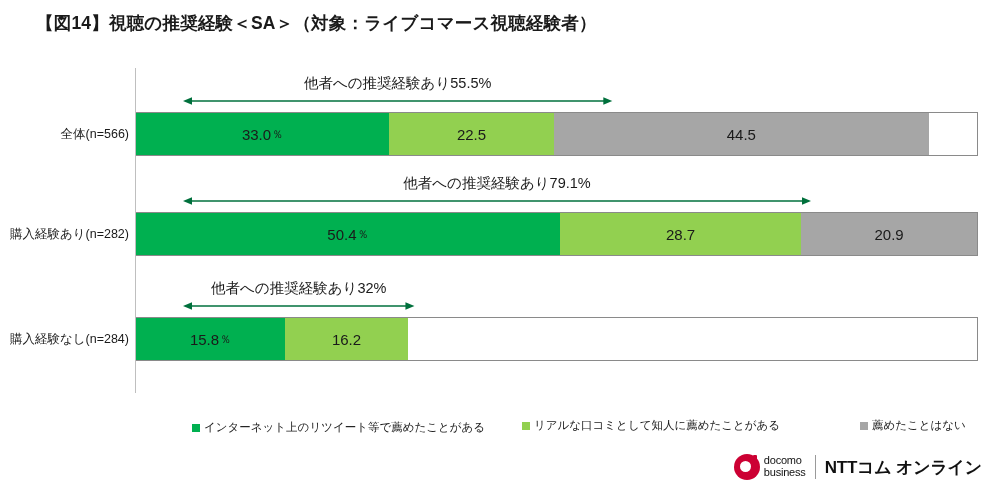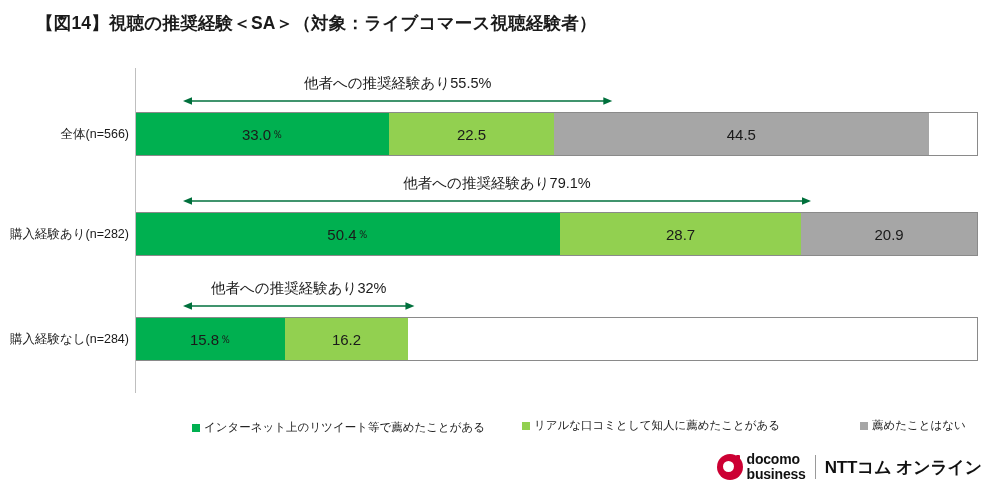--- a/index.html
+++ b/index.html
@@ -153,22 +153,22 @@
     border-radius: 1px;
   }
   .logo-words {
     margin-left: 4px;
     display: flex;
     flex-direction: column;
     justify-content: center;
     line-height: 1.05;
   }
   .logo-words span {
-    font-size: 14px;
-    font-weight: bold;
+    font-size: 11px;
+    font-weight: normal;
     color: #111111;
     letter-spacing: -0.2px;
   }
   .logo-divider {
     width: 1px;
     height: 24px;
     background: #9a9a9a;
     margin: 0 9px;
     flex: 0 0 auto;
   }

